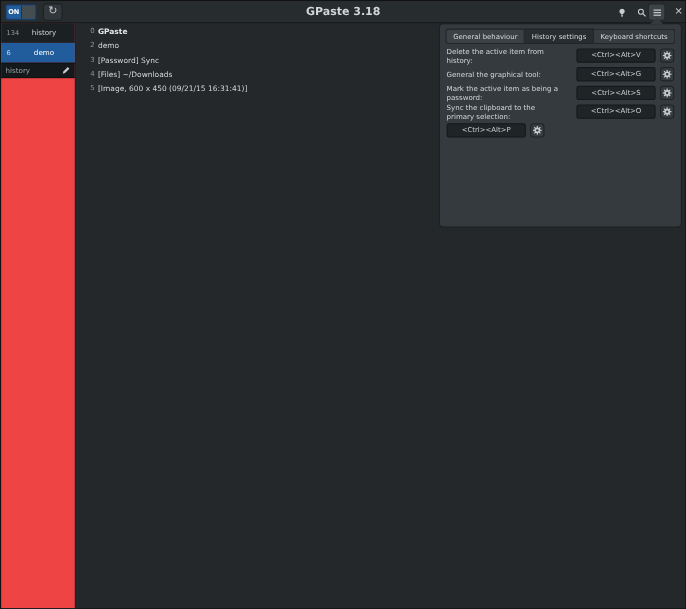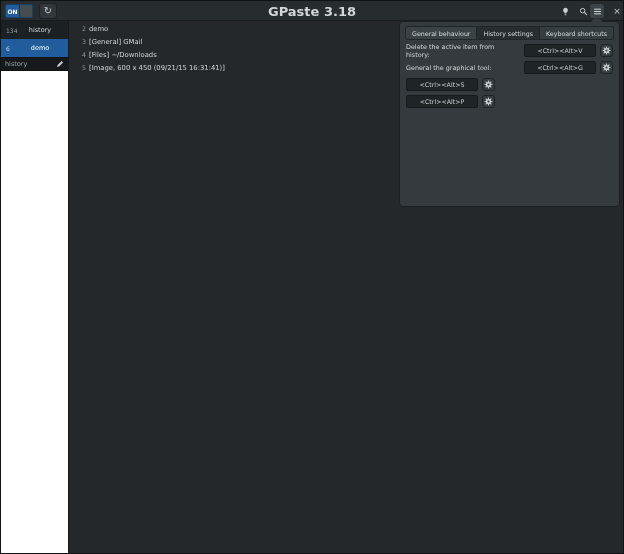--- a/index.html
+++ b/index.html
@@ -7,40 +7,40 @@
   .app {
     position: relative; width: 624px; height: 554px; overflow: hidden;
     font-family: "DejaVu Sans", "Liberation Sans", sans-serif;
     background: #25282a; border: 1px solid #101214;
   }
   
   .header { position:absolute; left:0; top:0; right:0; height:20px;
     background:#272c2f; border-bottom:1px solid #181c1e; z-index:2; }
   .title { position:absolute; left:0; right:0; top:0; height:20px;
     display:flex; align-items:center; justify-content:center;
-    font-size:13px; font-weight:bold; color:#d3d6d8; }
+    font-size:10px; font-weight:bold; color:#d3d6d8; }
   .switch { position:absolute; left:4px; top:3px; width:28px; height:14px;
     background:#215d9c; border:1px solid #173f6b; border-radius:2px;
     display:flex; overflow:hidden; cursor:pointer; }
   .switch-label { flex:1; display:flex; align-items:center; justify-content:center;
     color:#ffffff; font-size:6px; font-weight:bold; }
   .switch-knob { width:13px; background:#454d51; border-left:1px solid #2b3134;
     border-radius:0 1px 1px 0; }
   .hbtn { position:absolute; top:2px; height:16px; display:flex;
     align-items:center; justify-content:center; color:#c9cdcf; cursor:pointer; }
   .refresh-btn { left:38px; width:18px; background:#31373a;
     border:1px solid #1d2224; border-radius:3px; font-size:10px; line-height:1; }
   .icon-btn { width:16px; }
   .bulb-btn { left:556px; } .search-btn { left:574px; }
   .menu-btn { left:588px; background:#3d4447; border:1px solid #22282a; border-radius:3px; }
   .close-btn { left:608px; font-size:9px; }
   .hicon { width:9px; height:9px; display:block; }
   
   .sidebar { position:absolute; left:0; top:20px; bottom:0; width:68px;
-    background:#ffffff; border-right:1px solid #181b1d; z-index:1; }
+    background:#ef4444; border-right:1px solid #181b1d; z-index:1; }
   .sb-row { height:18px; display:flex; align-items:center;
     background:#1b2023; font-size:6.5px; color:#d3d6d8; cursor:pointer; }
   .sb-row.selected { background:#215d9c; color:#ffffff; }
   .sb-count { width:17px; padding-left:5px; color:#969da0; font-size:6px; }
   .sb-row.selected .sb-count { color:#c7d9ec; }
   .sb-name { flex:1; text-align:center; padding-right:6px; }
   .sb-entry { height:14px; background:#15191b; border-top:1px solid #101314;
     border-bottom:1px solid #101314; display:flex; align-items:center; padding:0 4px; }
   .sb-entry input { flex:1; min-width:0; background:transparent; border:none; outline:none;
     color:#9aa1a5; font-size:6.5px; font-family:inherit; }
@@ -134,27 +134,31 @@
     </div>
     <div class="sb-entry">
       <input type="text" value="history" style="">
       <svg class="hicon" style="width:8px;height:8px;flex:none;" viewBox="0 0 16 16">
         <path fill="#c6cacc" d="M2 14l1.2-4.2 8-8 3 3-8 8L2 14z"></path>
       </svg>
     </div>
   </div>
 
   <div class="main-list">
+    <div class="item bold">
+      <span class="idx">0</span>
+      <span class="txt">GPaste</span>
+    </div>
     <div class="item">
       <span class="idx">2</span>
       <span class="txt">demo</span>
     </div>
     <div class="item">
       <span class="idx">3</span>
-      <span class="txt">[General] GMail</span>
+      <span class="txt">[Password] Sync</span>
     </div>
     <div class="item">
       <span class="idx">4</span>
       <span class="txt">[Files] ~/Downloads</span>
     </div>
     <div class="item">
       <span class="idx">5</span>
       <span class="txt">[Image, 600 x 450 (09/21/15 16:31:41)]</span>
     </div>
   </div>
@@ -198,36 +202,53 @@
               <rect x="7" y="1" width="2" height="14" transform="rotate(90 8 8)"></rect>
               <rect x="7" y="1" width="2" height="14" transform="rotate(135 8 8)"></rect>
               <circle cx="8" cy="8" r="4.6"></circle>
             </g>
             <circle cx="8" cy="8" r="1.9" fill="#353c40"></circle>
           </svg>
         </div>
       </div>
 
       <div class="srow">
+        <span class="srow-label">Mark the active item as being a password:</span>
         <input class="srow-entry" readonly="" value="&lt;Ctrl&gt;&lt;Alt&gt;S" style="">
         <div class="gear-btn">
           <svg class="gico" viewBox="0 0 16 16">
             <g fill="#c7cbcd">
               <rect x="7" y="1" width="2" height="14"></rect>
               <rect x="7" y="1" width="2" height="14" transform="rotate(45 8 8)"></rect>
               <rect x="7" y="1" width="2" height="14" transform="rotate(90 8 8)"></rect>
               <rect x="7" y="1" width="2" height="14" transform="rotate(135 8 8)"></rect>
               <circle cx="8" cy="8" r="4.6"></circle>
             </g>
             <circle cx="8" cy="8" r="1.9" fill="#353c40"></circle>
           </svg>
         </div>
       </div>
 
 
+      <div class="srow">
+        <span class="srow-label">Sync the clipboard to the primary selection:</span>
+        <input class="srow-entry" readonly="" value="&lt;Ctrl&gt;&lt;Alt&gt;O" style="">
+        <div class="gear-btn">
+          <svg class="gico" viewBox="0 0 16 16">
+            <g fill="#c7cbcd">
+              <rect x="7" y="1" width="2" height="14"></rect>
+              <rect x="7" y="1" width="2" height="14" transform="rotate(45 8 8)"></rect>
+              <rect x="7" y="1" width="2" height="14" transform="rotate(90 8 8)"></rect>
+              <rect x="7" y="1" width="2" height="14" transform="rotate(135 8 8)"></rect>
+              <circle cx="8" cy="8" r="4.6"></circle>
+            </g>
+            <circle cx="8" cy="8" r="1.9" fill="#353c40"></circle>
+          </svg>
+        </div>
+      </div>
 
       <div class="srow">
         <input class="srow-entry" readonly="" value="&lt;Ctrl&gt;&lt;Alt&gt;P" style="">
         <div class="gear-btn">
           <svg class="gico" viewBox="0 0 16 16">
             <g fill="#c7cbcd">
               <rect x="7" y="1" width="2" height="14"></rect>
               <rect x="7" y="1" width="2" height="14" transform="rotate(45 8 8)"></rect>
               <rect x="7" y="1" width="2" height="14" transform="rotate(90 8 8)"></rect>
               <rect x="7" y="1" width="2" height="14" transform="rotate(135 8 8)"></rect>

